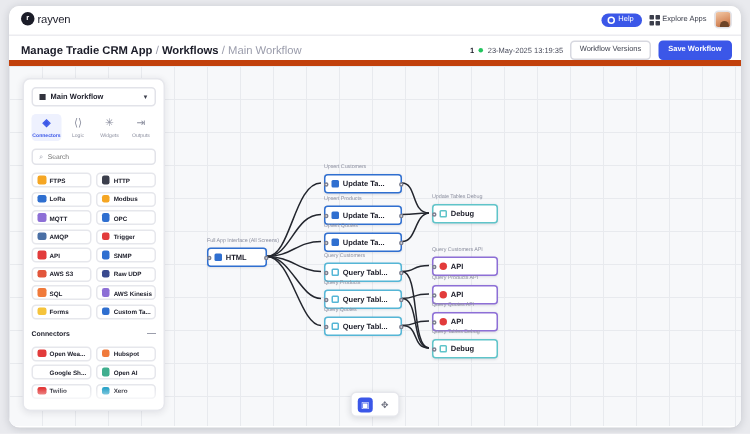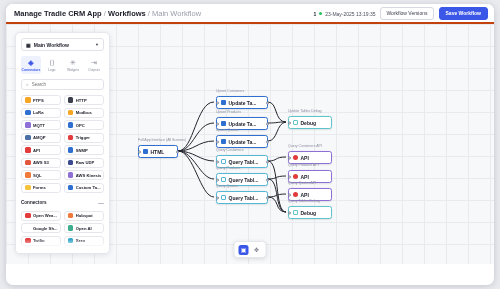--- a/index.html
+++ b/index.html
@@ -76,21 +76,21 @@
     position: relative; overflow: hidden;
   }
   .avatar:after {
     content:""; position:absolute; left:3px; top:6px;
     width:6px; height:6px; border-radius:50% 50% 0 0; background:#6d4326;
   }
   
   .crumbrow {
     position: relative; height: 20px;
     background: #ffffff;
-    border-bottom: 2px solid #c2410c;
+    border-bottom: 4px solid #c2410c;
   }
   .crumb {
     position: absolute; left: 8px; top: 5px;
     font-size: 7.5px; font-weight: bold; color: #1b1c28;
     white-space: nowrap;
   }
   .crumb .sep { font-weight: normal; color: #9a9cab; }
   .crumb .cur { font-weight: normal; color: #9a9cab; }
   .crumbrow-right {
     position: absolute; right: 6px; top: 3px;
@@ -248,20 +248,42 @@
     font-size: 6px; color: #6b6e7d;
   }
   .fb-btn.active { background: #3b57e8; color: #fff; }
 </style>
 </head>
 <body>
 
 <div id="app">
   <div class="window">
 
+    <div class="topbar">
+      <div class="logo-wrap">
+        <span class="logo-mark">r</span>
+        <span class="logo-text">rayven</span>
+      </div>
+      <div class="topbar-right">
+        <div class="help-pill">
+          <span class="dot"></span>
+          <span>Help</span>
+        </div>
+        <div class="explore">
+          <span class="grid-ico">
+              <i></i>
+              <i></i>
+              <i></i>
+              <i></i>
+            </span>
+          <span>Explore Apps</span>
+        </div>
+        <div class="avatar"></div>
+      </div>
+    </div>
 
     <div class="crumbrow">
       <div class="crumb">
         <span>Manage Tradie CRM App</span>
         <span class="sep">/</span>
         <span>Workflows</span>
         <span class="sep">/</span>
         <span class="cur">Main Workflow</span>
       </div>
       <div class="crumbrow-right">

